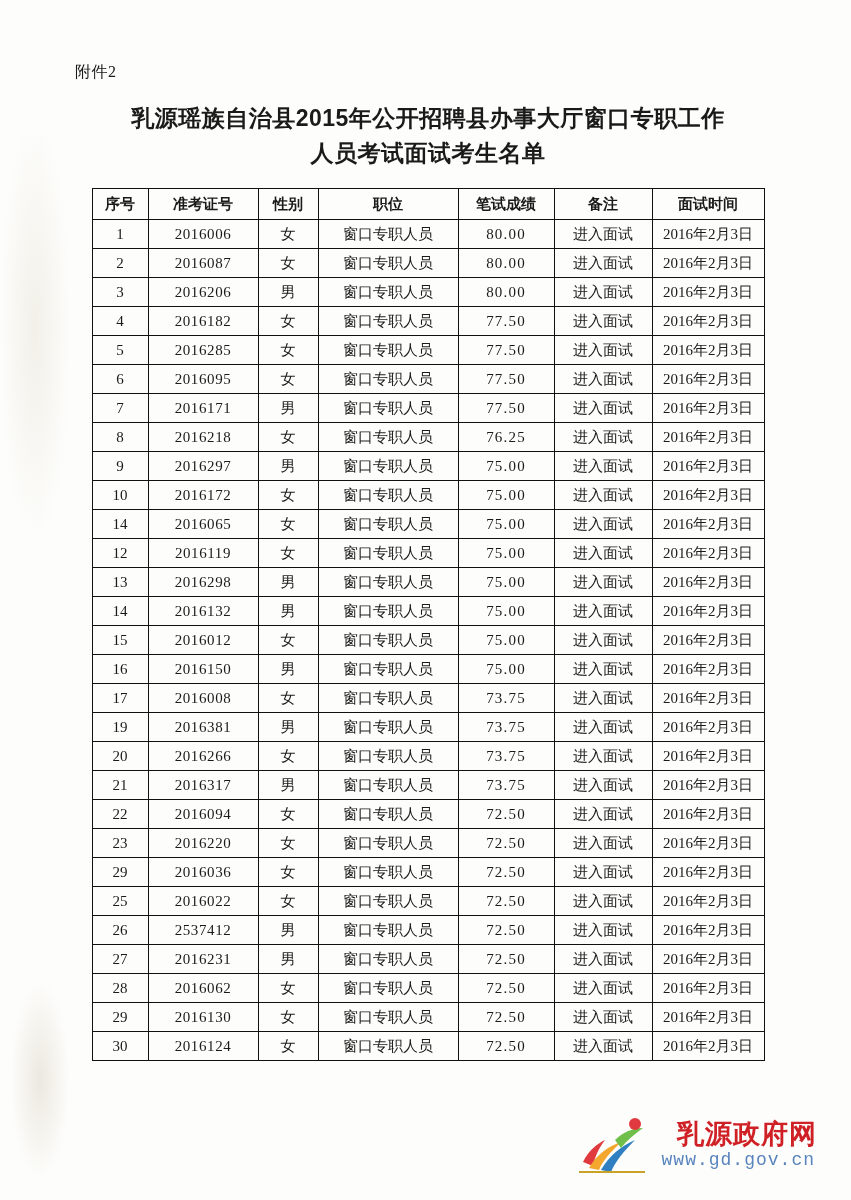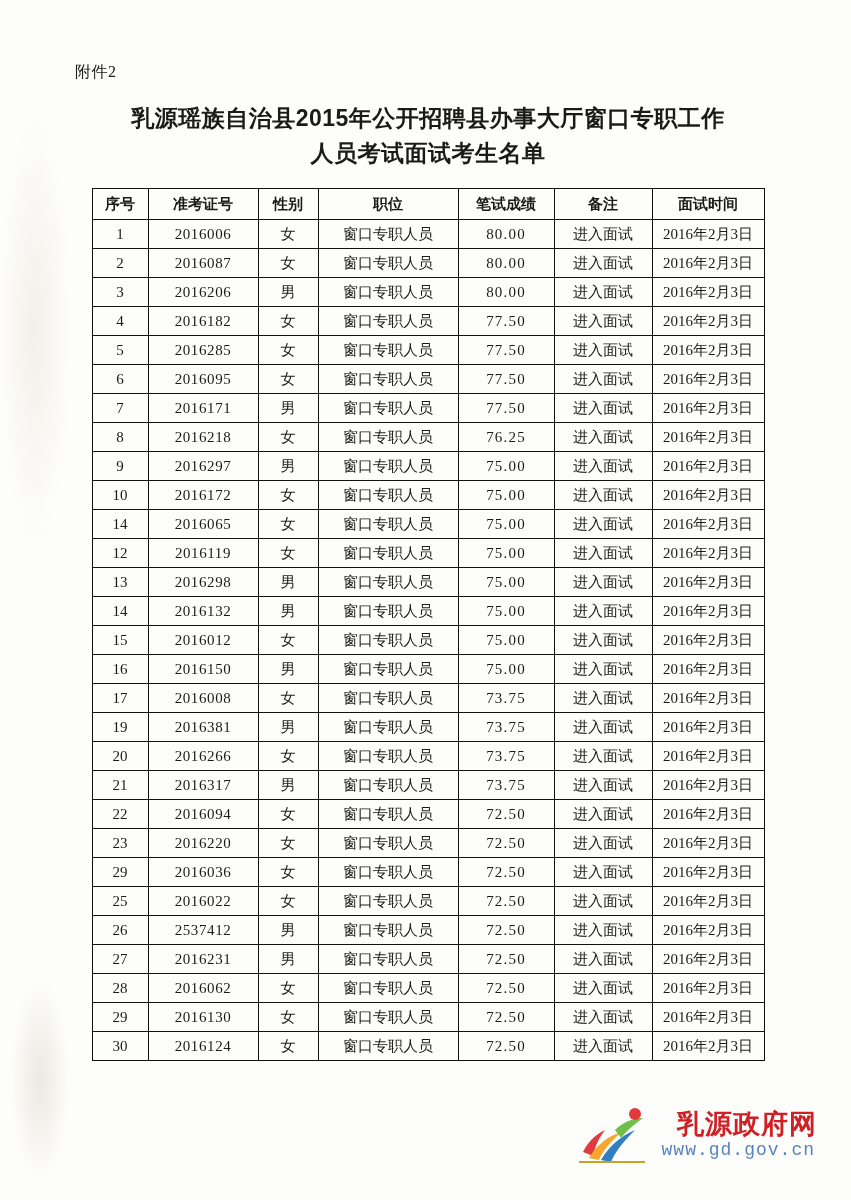--- a/index.html
+++ b/index.html
@@ -73,21 +73,21 @@
     letter-spacing: 0.6px;
   }
   .score-cell {
     letter-spacing: 1.2px;
     margin-left: 12px;
   }
   
   .watermark {
     position: absolute;
     right: 26px;
-    bottom: 28px;
+    bottom: 18px;
     width: 250px;
     height: 72px;
     pointer-events: none;
   }
   .wm-text {
     position: absolute;
     right: 8px;
     top: 6px;
     font-size: 27px;
     font-weight: bold;

